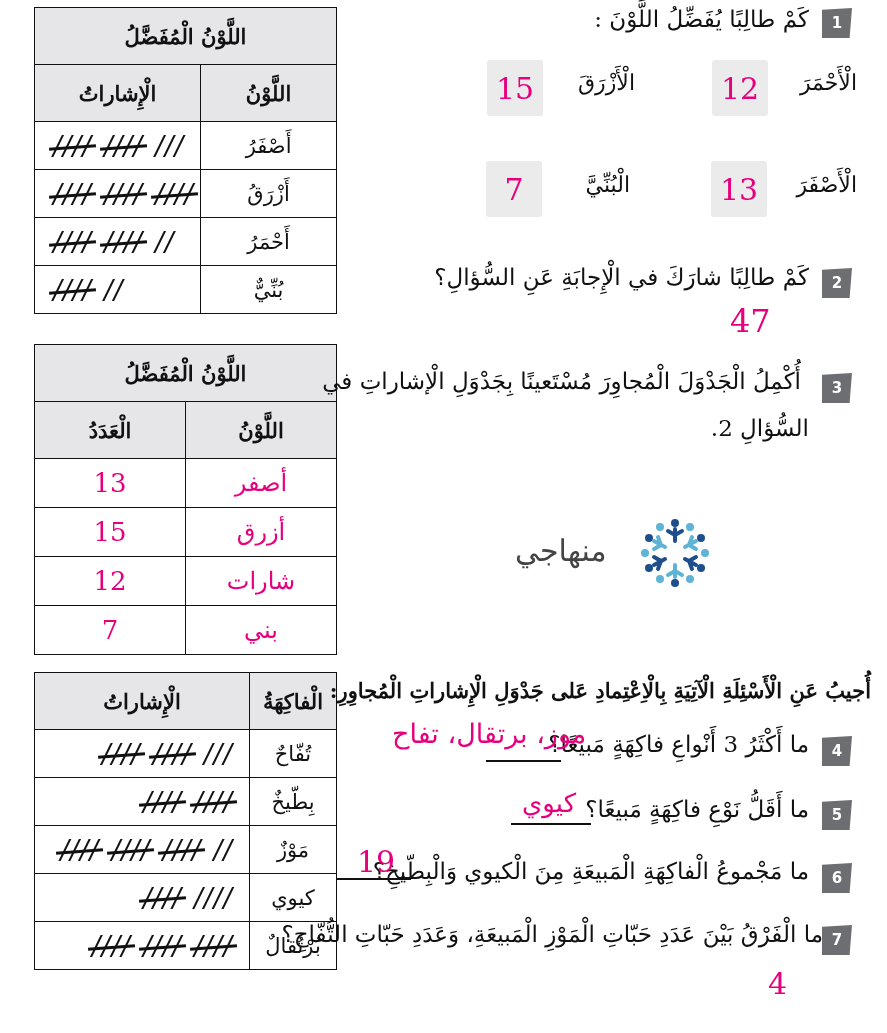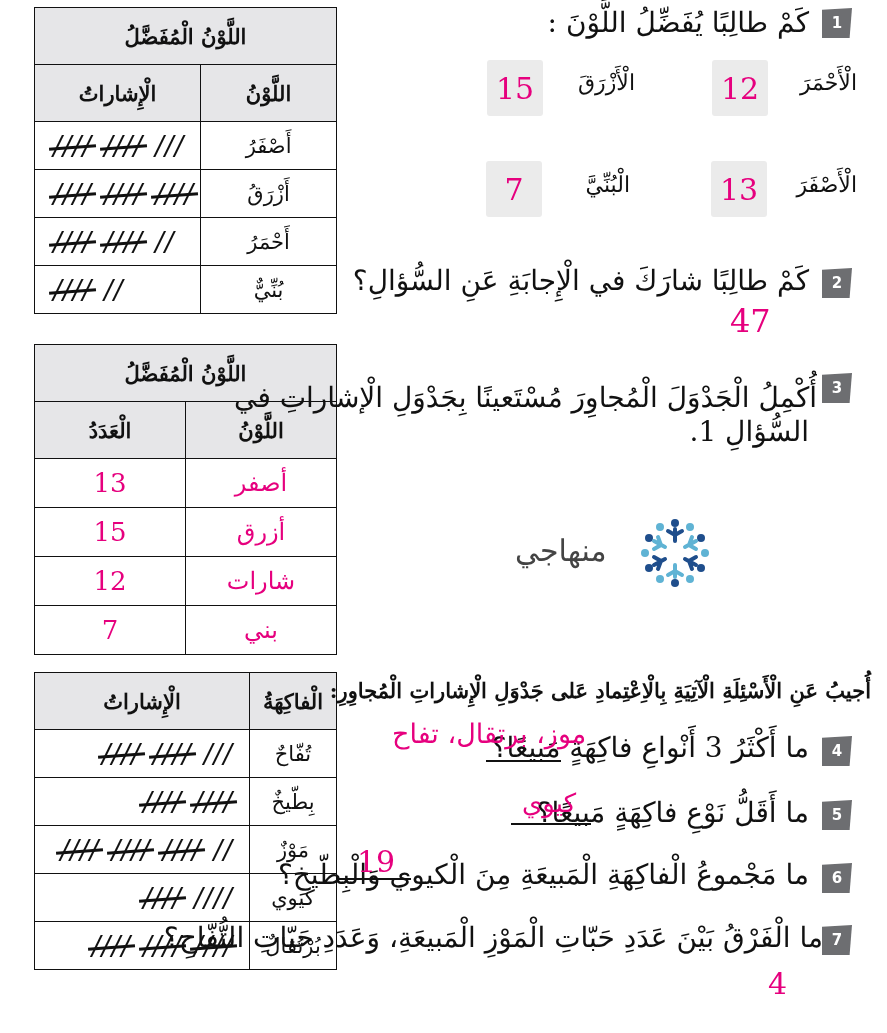--- a/index.html
+++ b/index.html
@@ -19,21 +19,21 @@
   .five { display:inline-block; position:relative; margin:0 6px; }
   .five .strike { position:absolute; left:-4px; right:-4px; top:50%; height:2.5px; background:#111; transform:rotate(-4deg); }
   .pink { color:#e6007e; }
   .num { font-family:"DejaVu Serif", serif; }
 
   
   .badge { position:absolute; width:30px; height:30px; background:#6d6e71; color:#fff;
            font-family:"DejaVu Sans", sans-serif; font-weight:bold; font-size:15px;
            display:flex; align-items:center; justify-content:center;
            clip-path:polygon(0 6%, 100% 0, 92% 100%, 0 100%); }
-  .qtext { position:absolute; direction:rtl; text-align:right; font-size:28px; white-space:nowrap; }
+  .qtext { position:absolute; direction:rtl; text-align:right; font-size:23px; white-space:nowrap; }
   .answer-box { position:absolute; width:56px; height:56px; background:#ebebeb; border-radius:3px;
                 display:flex; align-items:center; justify-content:center; font-size:30px; color:#e6007e; }
   .color-label { position:absolute; direction:rtl; font-size:22px; white-space:nowrap; }
   .answer { position:absolute; color:#e6007e; font-size:30px; white-space:nowrap; }
   .uline { position:absolute; height:1.5px; background:#111; }
 </style>
 </head>
 <body>
 
 <table class="tt" style="left:6px; top:7px; width:303px;">
@@ -132,22 +132,22 @@
 <div class="color-label" style="right:30px; top:172px;">الْأَصْفَرَ</div>
 <div class="answer-box" style="left:711px; top:161px;">13</div>
 <div class="color-label" style="right:257px; top:172px;">الْبُنِّيَّ</div>
 <div class="answer-box" style="left:486px; top:161px;">7</div>
 
 <div class="badge" style="left:822px; top:268px;">2</div>
 <div class="qtext" style="right:78px; top:264px;">كَمْ طالِبًا شارَكَ في الْإِجابَةِ عَنِ السُّؤالِ؟</div>
 <div class="answer" style="left:730px; top:302px; font-size:32px;">47</div>
 
 <div class="badge" style="left:822px; top:373px;">3</div>
-<div class="qtext" style="right:70px; top:368px;margin-top:13px;">أُكْمِلُ الْجَدْوَلَ الْمُجاوِرَ مُسْتَعينًا بِجَدْوَلِ الْإشاراتِ في</div>
-<div class="qtext" style="right:78px; top:415px;">السُّؤالِ 1.</div>
+<div class="qtext" style="right:86px; top:368px;">أُكْمِلُ الْجَدْوَلَ الْمُجاوِرَ مُسْتَعينًا بِجَدْوَلِ الْإشاراتِ في</div>
+<div class="qtext" style="right:78px; top:415px;">السُّؤالِ 2.</div>
 
 <div class="abs" style="left:515px; top:513px; width:200px; height:80px;">
   <svg class="abs" style="left:120px; top:0;" width="80" height="80" viewBox="0 0 80 80">
     <g transform="translate(40,40)">
       <g fill="#1f4e8c">
           <circle cx="0" cy="-30" r="4"></circle>
           <circle cx="26" cy="-15" r="4"></circle>
           <circle cx="26" cy="15" r="4"></circle>
           <circle cx="0" cy="30" r="4"></circle>
           <circle cx="-26" cy="15" r="4"></circle>

